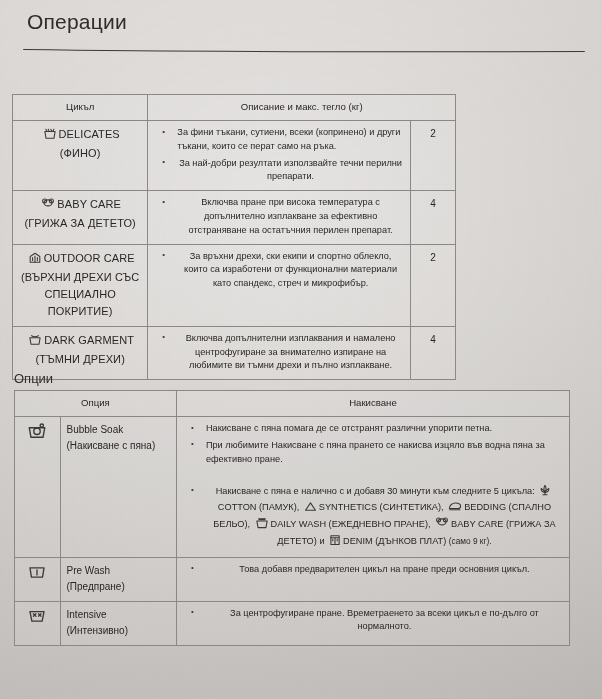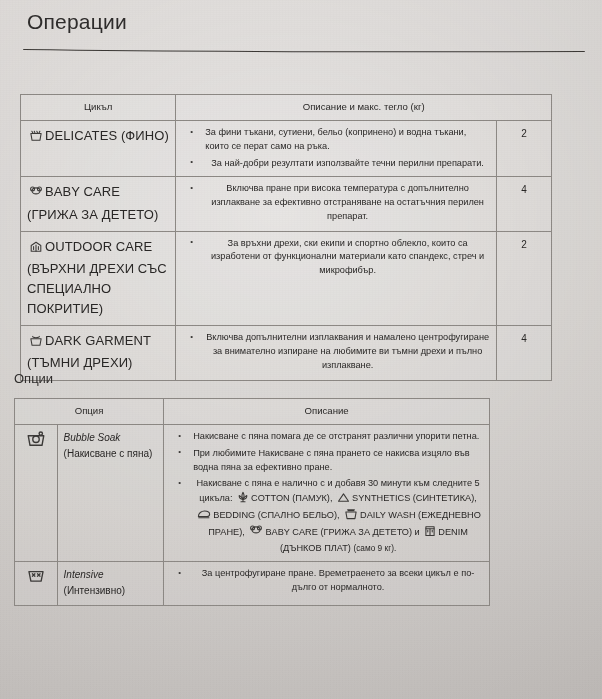--- a/index.html
+++ b/index.html
@@ -73,24 +73,25 @@
     font-weight: 400;
   }
   .doc-table th {
     text-align: center;
     vertical-align: middle;
     font-size: 9.6px;
     padding: 4px 4px;
     height: 17px;
   }
   .cycle-name {
-    font-size: 13px;
+    font-size: 11px;
     line-height: 1.55;
     letter-spacing: .1px;
     padding-top: 8px;
+    text-align: center;
   }
   .wt {
     text-align: center;
     vertical-align: middle;
     font-size: 10px;
   }
   ul.b {
     margin: 0;
     padding: 0;
     list-style: none;
@@ -105,56 +106,56 @@
     content: "•";
     position: absolute;
     left: 8px;
     top: -0.5px;
     font-size: 8px;
     color: #3a3836;
   }
 
   
   #ops-table {
-    left: 20px;
+    left: 12px;
     top: 94px;
-    width: 532px;
+    width: 444px;
   }
   #ops-table .c-cycle { width: 160px; }
   #ops-table .c-desc  { width: 338px; }
   #ops-table .c-wt    { width: 58px; }
 
   
   .section-label {
     position: absolute;
     left: 14px;
     top: 371px;
     font-size: 13px;
     color: #2f2d2c;
   }
   #opt-table {
     left: 14px;
-    top: 398px;
-    width: 476px;
+    top: 390px;
+    width: 556px;
   }
   #opt-table .c-ico  { width: 46px; }
   #opt-table .c-name { width: 118px; }
   #opt-table .c-desc { width: 404px; }
   .opt-ico {
     text-align: center;
     vertical-align: middle;
     padding: 4px 2px;
   }
   .opt-name {
     font-size: 10px;
     line-height: 1.6;
     vertical-align: middle;
     padding: 5px 4px 5px 8px;
   }
-  .opt-name .en { display: block; font-style: italic; }
+  .opt-name .en { display: block; }
   .opt-name .bg { display: block; }
 
   
   .inline-ico {
     display: inline-block;
     vertical-align: -2px;
     margin: 0 2px;
   }
   .small-note { font-size: 8.3px; }
 
@@ -191,21 +192,21 @@
         <td class="cycle-name">
           <span class="inline-ico">
             <svg width="14" height="12" viewBox="0 0 16 14">
               <path class="ik" d="M2,4 L14,4 L12.6,12 L3.4,12 Z"></path>
               <path class="ik" d="M3.2,1.4 L4.6,3.9 M6,1.4 L7,3.9 M9,1.4 L9.9,3.9 M12.5,1.4 L11.3,3.9" stroke-width="1.1"></path>
             </svg>
           </span><span>DELICATES (ФИНО)</span>
         </td>
         <td>
           <ul class="b">
-            <li>За фини тъкани, сутиени, бельо (копринено) и водна тъкани, които се перат само на ръка.</li>
+            <li>За фини тъкани, сутиени, всеки (копринено) и други тъкани, които се перат само на ръка.</li>
             <li>За най-добри резултати използвайте течни перилни препарати.</li>
           </ul>
         </td>
         <td class="wt">2</td>
       </tr>
 
       <tr>
         <td class="cycle-name">
           <span class="inline-ico">
             <svg width="14" height="12" viewBox="0 0 16 14">
@@ -264,21 +265,21 @@
 
   <table class="doc-table" id="opt-table">
     <colgroup>
       <col class="c-ico">
         <col class="c-name">
         <col class="c-desc">
     </colgroup>
     <thead>
       <tr>
         <th colspan="2">Опция</th>
-        <th>Описание</th>
+        <th>Накисване</th>
       </tr>
     </thead>
     <tbody>
 
       <tr>
         <td class="opt-ico">
           <span>
             <svg width="20" height="17" viewBox="0 0 18 15">
               <path class="ik" d="M2,5 L16,5 L14.4,13.6 L3.6,13.6 Z"></path>
               <circle class="ik" cx="9" cy="8.2" r="2.9"></circle>
@@ -287,21 +288,21 @@
           </span>
         </td>
         <td class="opt-name">
           <span class="en">Bubble Soak</span>
           <span class="bg">(Накисване с пяна)</span>
         </td>
         <td>
           <ul class="b">
             <li>Накисване с пяна помага де се отстранят различни упорити петна.</li>
             <li>При любимите Накисване с пяна прането се накисва изцяло във водна пяна за ефективно пране.</li>
-            <li style="margin-top:3px;">
+            <li style="margin-top:18px;">
               <span>Накисване с пяна е налично с и добавя 30 минути към следните 5 цикъла:</span>
 
               <span class="inline-ico">
                 <svg width="12" height="12" viewBox="0 0 14 14">
                   <path class="ik" d="M7,9.6 L7,12.6 M4.6,12.6 L9.4,12.6" stroke-width="1"></path>
                   <path class="ik" d="M7,9.8 C3.6,9.8 2.2,7.6 2.6,5.2 C4.4,6.0 5.8,7.0 7,9.8 Z"></path>
                   <path class="ik" d="M7,9.8 C10.4,9.8 11.8,7.6 11.4,5.2 C9.6,6.0 8.2,7.0 7,9.8 Z"></path>
                   <path class="ik" d="M7,9.6 C5.5,7.2 5.6,4.0 7,1.6 C8.4,4.0 8.5,7.2 7,9.6 Z"></path>
                 </svg>
               </span><span>COTTON (ПАМУК)</span><span>,</span>
@@ -340,20 +341,39 @@
                   <path class="ik" d="M7,4.2 L7,12.2 M2.2,4.4 L11.8,4.4" stroke-width=".85"></path>
                   <path class="ik" d="M4.4,6.2 L4.4,8.0 M9.6,6.2 L9.6,8.0" stroke-width=".85"></path>
                 </svg>
               </span><span>DENIM (ДЪНКОВ ПЛАТ)</span>
               <span class="small-note">(само 9 кг).</span>
             </li>
           </ul>
         </td>
       </tr>
 
+      <tr>
+        <td class="opt-ico">
+          <span>
+            <svg width="20" height="16" viewBox="0 0 18 15">
+              <path class="ik" d="M2.4,4.6 L15.6,4.6 L14.2,13.2 L3.8,13.2 Z"></path>
+              <path class="ik" d="M9,6.6 L9,11.2" stroke-width="1.1"></path>
+            </svg>
+          </span>
+        </td>
+        <td class="opt-name">
+          <span class="en">Pre Wash</span>
+          <span class="bg">(Предпране)</span>
+        </td>
+        <td>
+          <ul class="b">
+            <li>Това добавя предварителен цикъл на пране преди основния цикъл.</li>
+          </ul>
+        </td>
+      </tr>
 
       <tr>
         <td class="opt-ico">
           <span>
             <svg width="20" height="16" viewBox="0 0 18 15">
               <path class="ik" d="M2.4,4.4 L15.6,4.4 L13.8,13.2 L4.2,13.2 Z"></path>
               <path class="ik" d="M5.6,6.4 L8.0,8.6 M8.0,6.4 L5.6,8.6" stroke-width="1"></path>
               <path class="ik" d="M10.4,6.4 L12.8,8.6 M12.8,6.4 L10.4,8.6" stroke-width="1"></path>
             </svg>
           </span>

